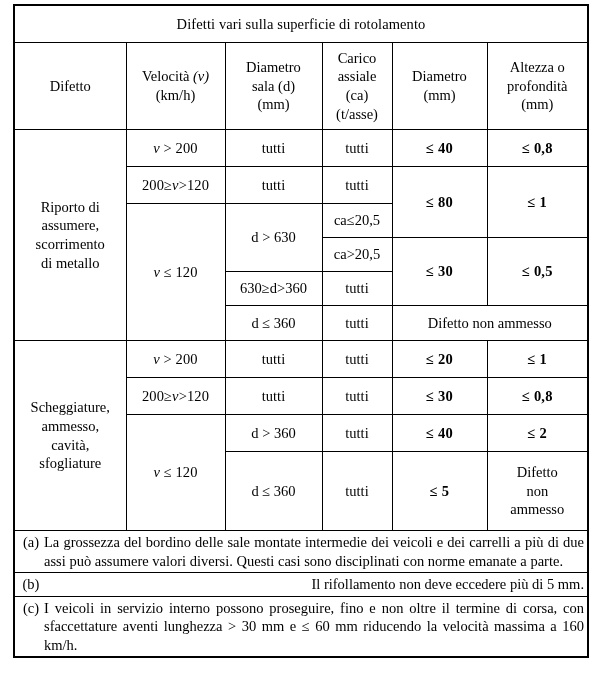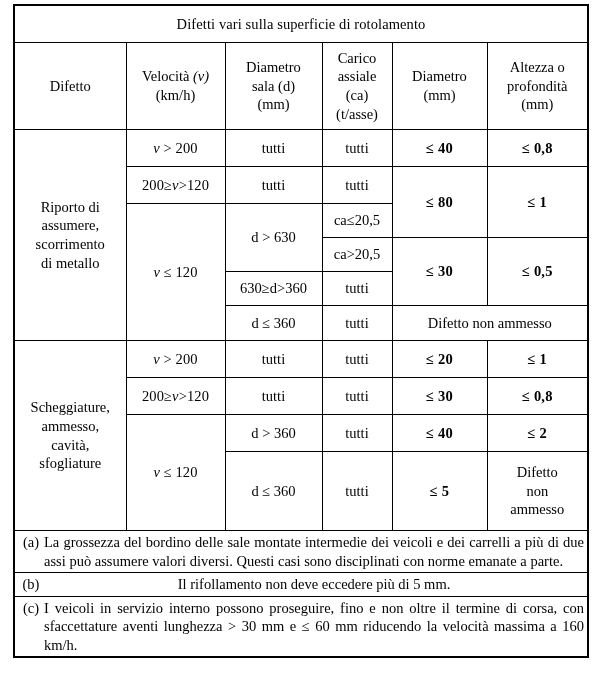--- a/index.html
+++ b/index.html
@@ -63,21 +63,21 @@
   td.note{
     border:1px solid #000;
     border-top:2px solid #000;
     text-align:left;
     padding:7px 11px 8px 11px;
     font-size:14.6px;
     line-height:1.45;
   }
   td.note .lbl{float:left;width:26px;}
   td.note .bdy{display:block;margin-left:26px;text-align:justify;}
-  td.note.single .bdy{text-align:center;}
+  td.note.single .bdy{text-align:right;}
 </style>
 </head>
 <body>
 
 <div id="sheet">
   <table class="grid">
     <colgroup>
       <col class="c-difetto">
         <col class="c-vel">
         <col class="c-diam">

